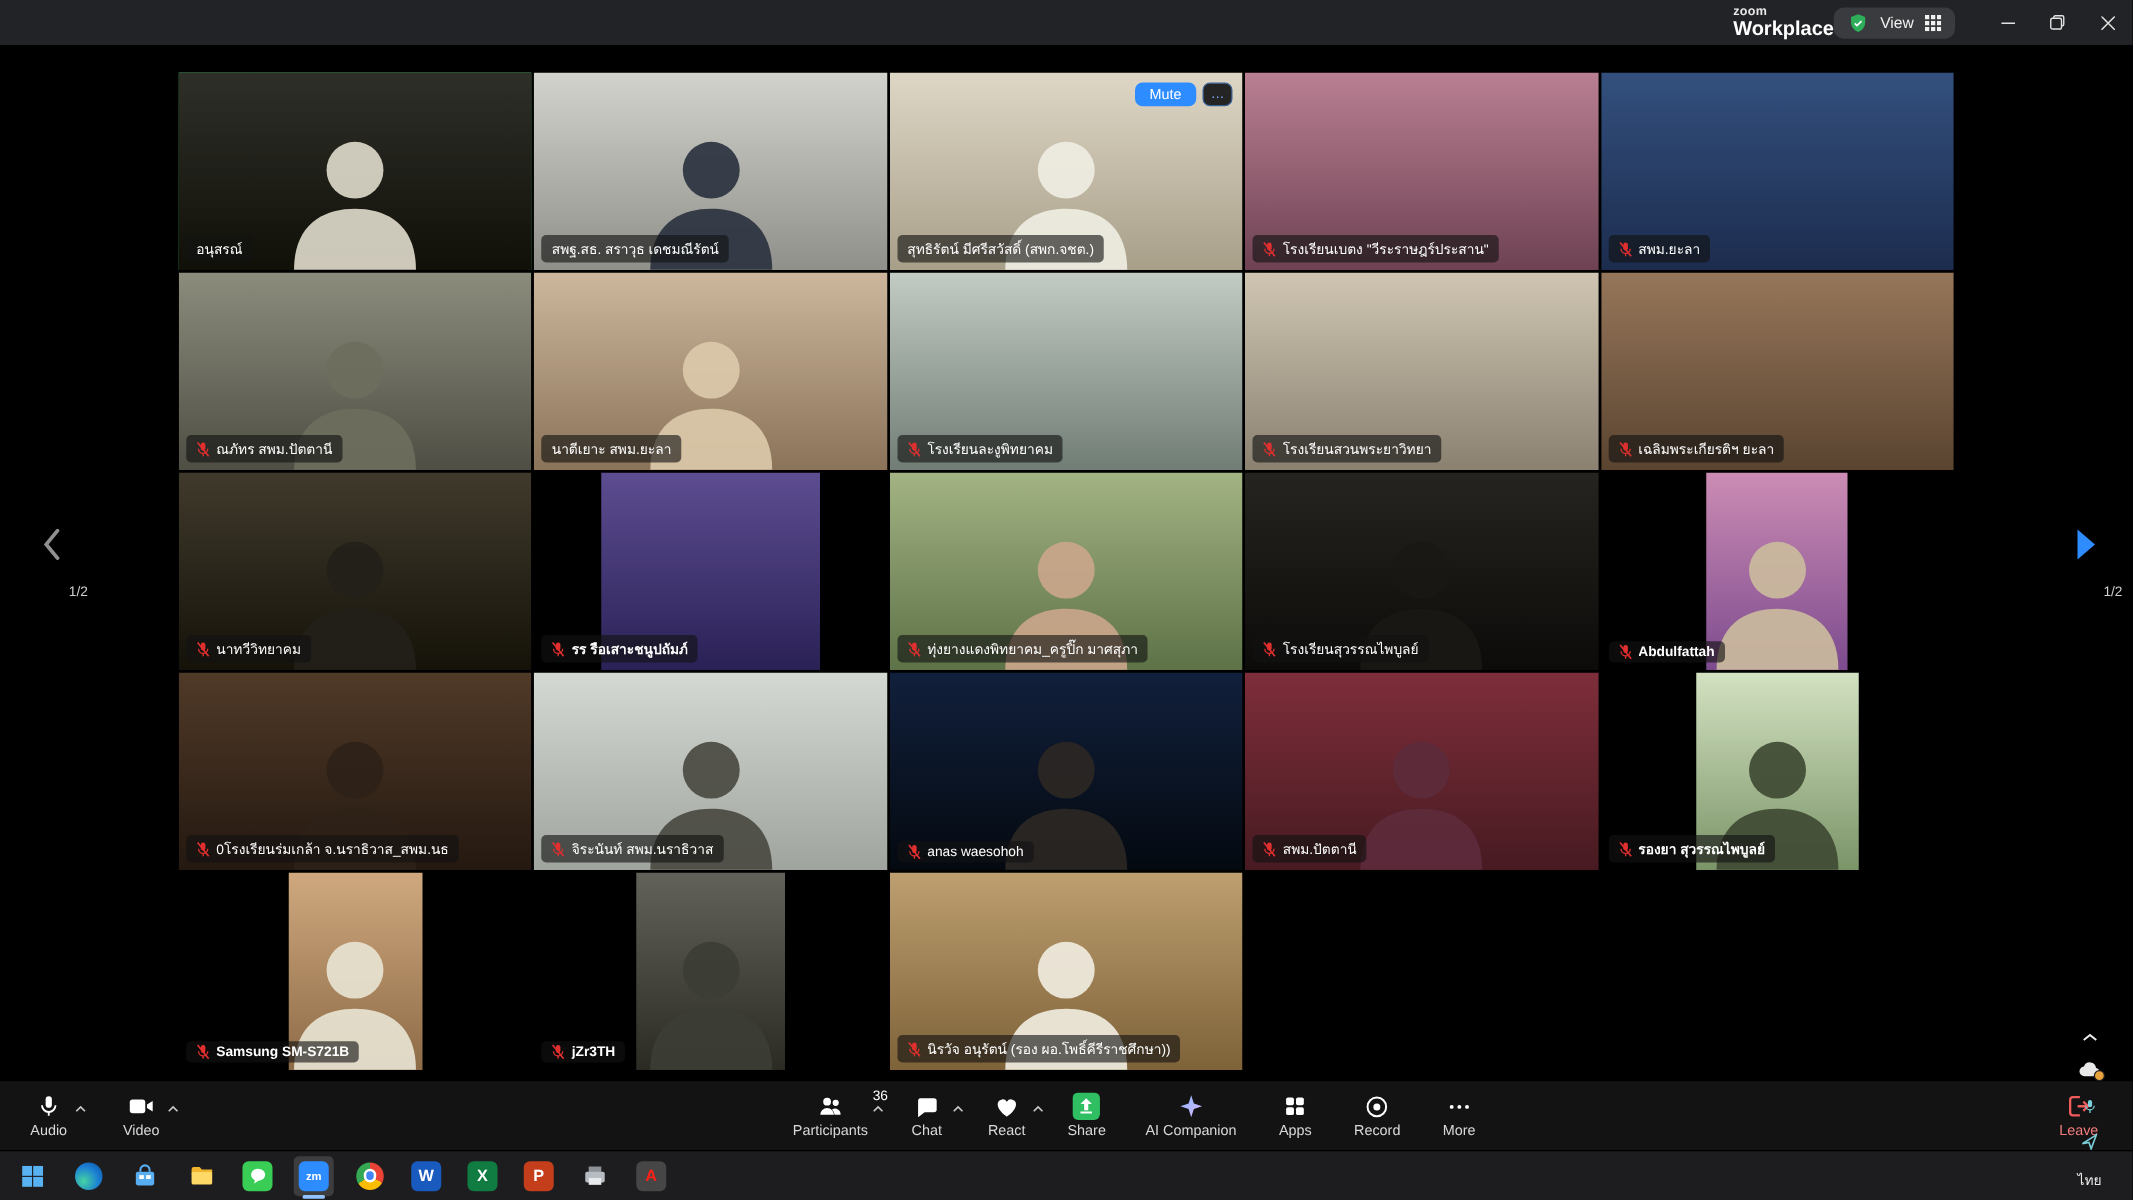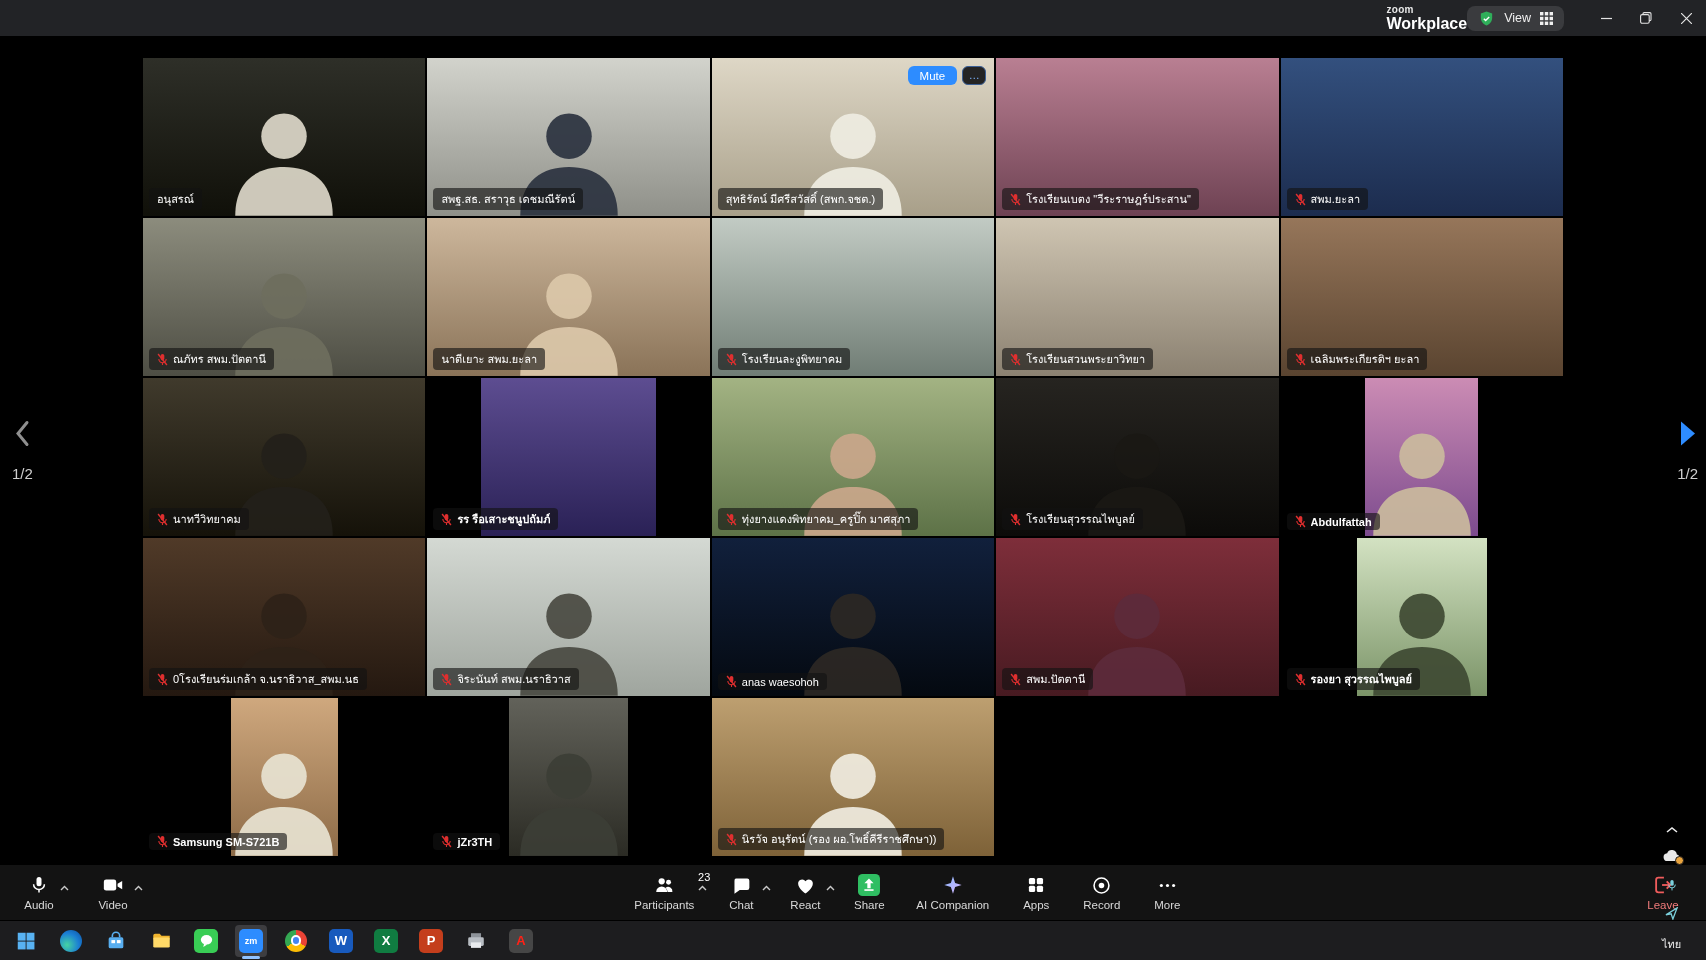--- a/index.html
+++ b/index.html
@@ -34,21 +34,21 @@
                gap:5px; background:rgba(18,18,18,.62); border-radius:4px; padding:2px 8px; z-index:3; }
   .pname { color:#fff; font-size:11px; white-space:nowrap; overflow:hidden; text-overflow:ellipsis; }
   .mutedmic { display:flex; }
   .mutewrap { position:absolute; top:8px; right:8px; display:flex; gap:5px; z-index:4; }
   .mutebtn { background:#2D8CFF; color:#fff; border:none; border-radius:6px; font-size:11.5px;
              padding:3px 12px; font-family:inherit; }
   .morebtn { background:#242424; color:#7db4ff; border:1px solid #3a5f96; border-radius:6px;
              width:24px; font-size:11px; line-height:1; padding:3px 0; }
   .nav { position:absolute; top:50%; transform:translateY(-50%); text-align:center; z-index:5; }
   .nav-left { left:12px; } .nav-right { right:8px; }
-  .nav .page { color:#cfcfcf; font-size:15px; margin-top:14px; }
+  .nav .page { color:#cfcfcf; font-size:11px; margin-top:14px;margin-left:43px; }
 
   
   .toolbar { position:absolute; left:0; top:865px; width:1706px; height:55px; background:#131313;
              display:flex; align-items:center; }
   .tb-left { display:flex; gap:40px; margin-left:22px; }
   .tb-center { position:absolute; left:53.3%; transform:translateX(-50%); display:flex; gap:30px; align-items:flex-end; }
   .tb-leave { margin-left:auto; margin-right:26px; }
   .tool { position:relative; display:flex; flex-direction:column; align-items:center; gap:3px; min-width:34px; }
   .tool .ticon { height:22px; display:flex; align-items:center; justify-content:center; }
   .tool .tlabel { color:#d9d9d9; font-size:11.5px; white-space:nowrap; }
@@ -593,21 +593,21 @@
   <div class="tool">
     <span class="ticon">
           <svg width="22" height="22" viewBox="0 0 24 24">
             <circle cx="9.5" cy="8" r="3.4" fill="#fff"></circle>
             <path d="M3.5 19.5a6 6 0 0 1 12 0z" fill="#fff"></path>
             <circle cx="17" cy="9" r="2.7" fill="#fff"></circle>
             <path d="M16 19.5a7.3 7.3 0 0 0-2.2-4.6 4.8 4.8 0 0 1 7.4 4.6z" fill="#fff"></path>
           </svg>
         </span>
     <span class="tlabel">Participants</span>
-  <span class="badge">23</span>
+  <span class="badge">36</span>
         <span class="chev"><svg width="9" height="6" viewBox="0 0 9 6">
             <path d="M1 5l3.5-3.5L8 5" stroke="#c9c9c9" stroke-width="1.4" fill="none"></path>
           </svg></span>
       </div>
 
   <div class="tool">
     <span class="ticon">
           <svg width="21" height="21" viewBox="0 0 24 24">
             <path d="M5.5 4h13A2.5 2.5 0 0 1 21 6.5v8a2.5 2.5 0 0 1-2.5 2.5H10l-6 4.5v-15A2.5 2.5 0 0 1 5.5 4z" fill="#fff"></path>
           </svg>

